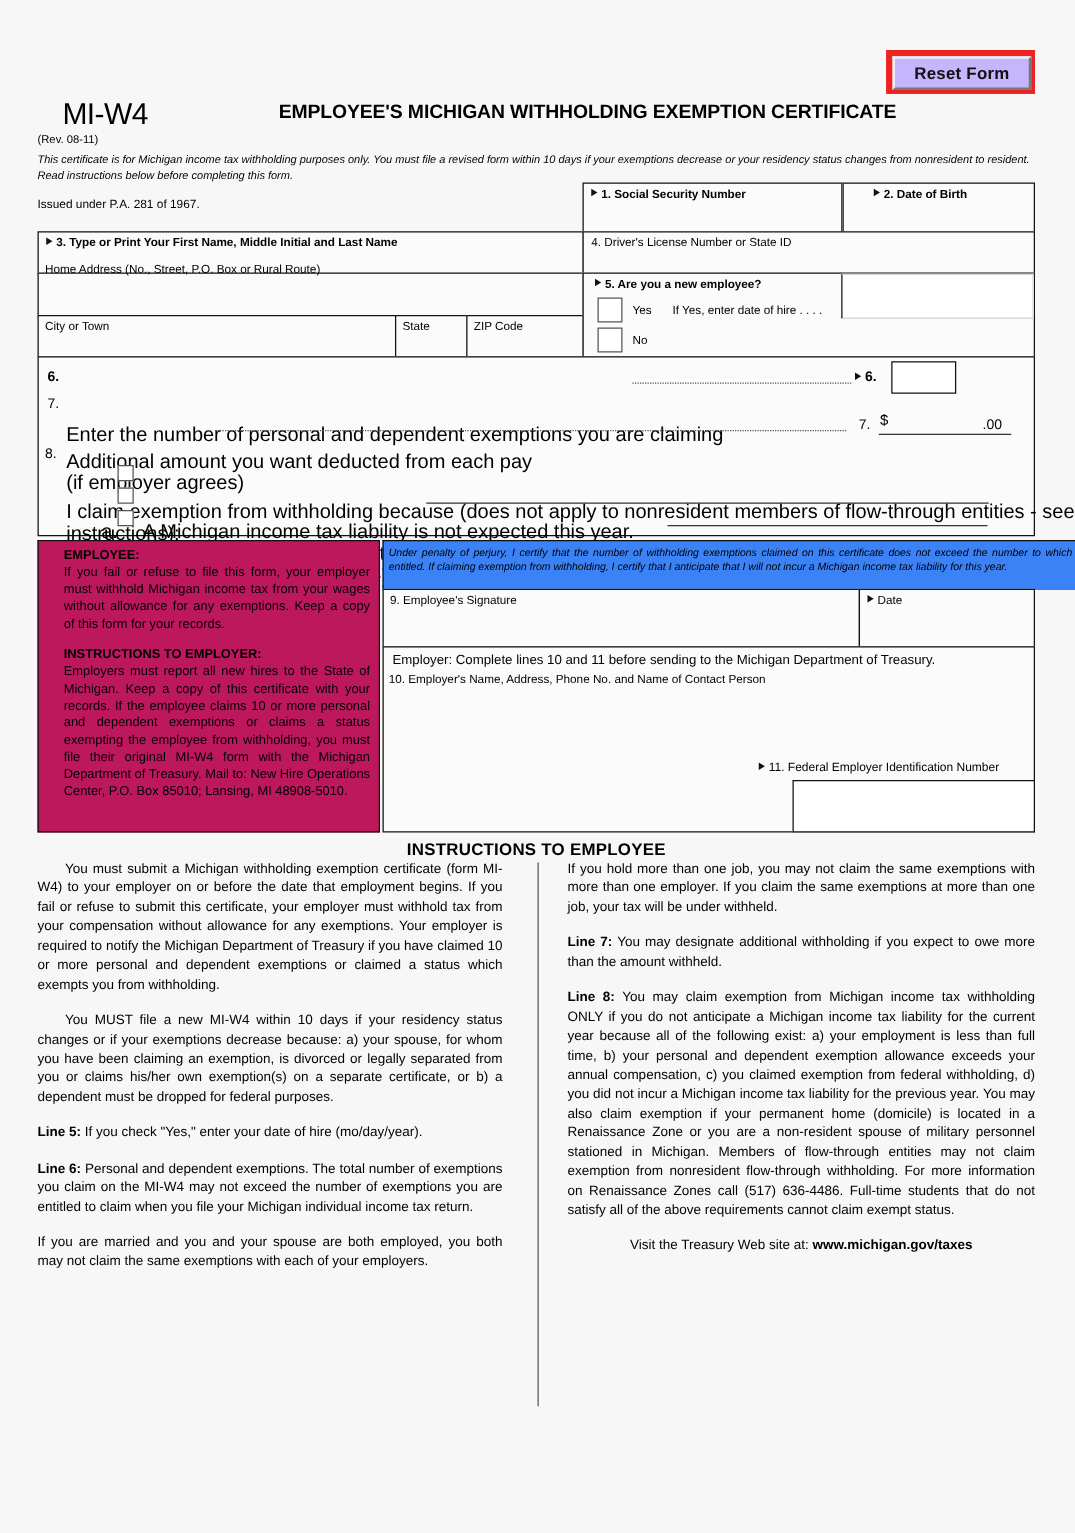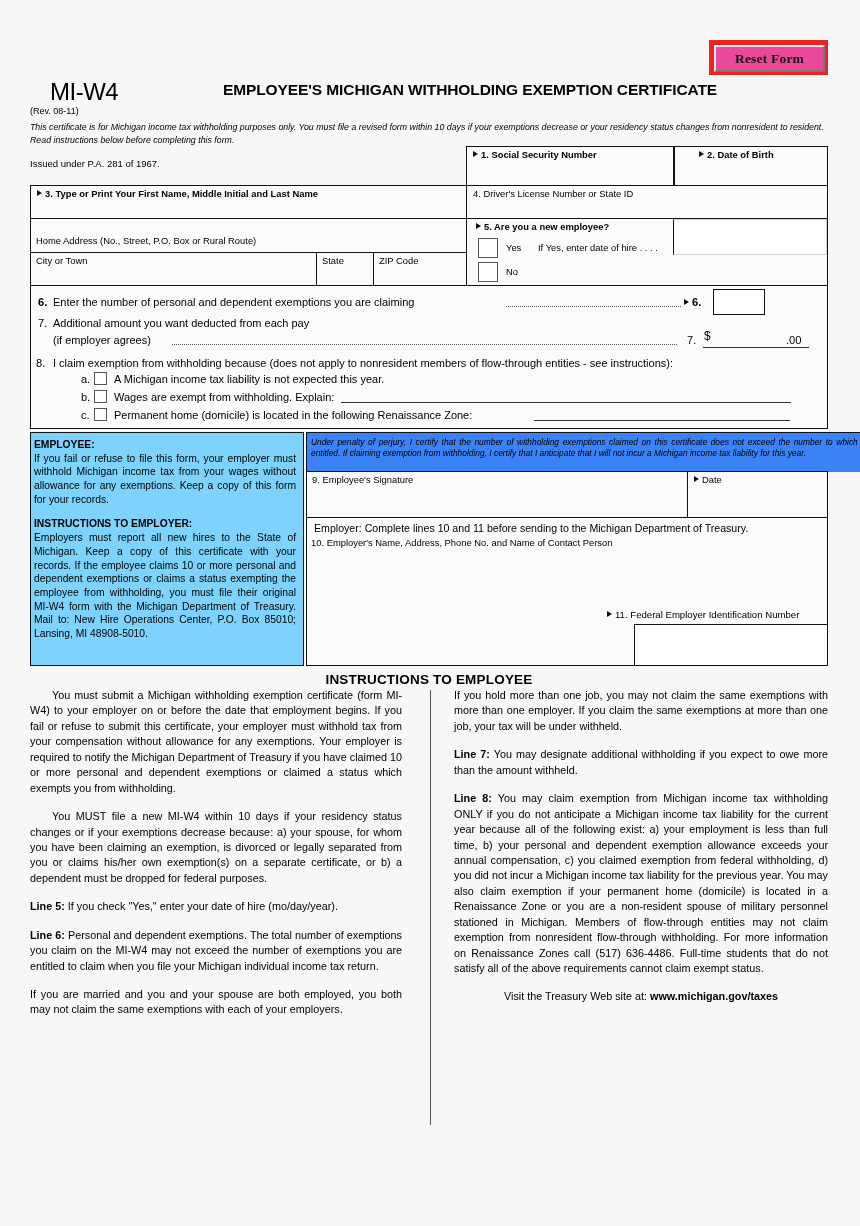--- a/index.html
+++ b/index.html
@@ -11,25 +11,25 @@
     position:relative;
     overflow:hidden;
     -webkit-font-smoothing:none;
   }
   .page{position:absolute;left:0;top:0;width:860px;height:1226px;}
 
   
   .reset-wrap{position:absolute;left:709px;top:40px;width:119px;height:35px;
     border:2px solid #ee2222;background:#ee2222;padding:0;box-sizing:border-box;}
   .reset-btn{position:absolute;left:3px;top:3px;width:111px;height:27px;
-    background:#ec4899;border-top:2px solid #efefef;border-left:2px solid #efefef;
+    background:#c4b5fd;border-top:2px solid #efefef;border-left:2px solid #efefef;
     border-right:2px solid #777;border-bottom:2px solid #777;
     box-sizing:border-box;font-size:13.5px;font-weight:bold;color:#111;
     display:flex;align-items:center;justify-content:center;cursor:pointer;
-    font-family:Liberation Serif, serif;letter-spacing:.2px;}
+    font-family:Liberation Sans, sans-serif;letter-spacing:.2px;}
 
   
   .mi-w4{position:absolute;left:30px;top:80px;font-size:24px;font-weight:normal;
     letter-spacing:-0.5px;line-height:1;margin-left:20px;}
   .rev{position:absolute;left:30px;top:106px;font-size:9px;}
   .title1{position:absolute;left:150px;top:80px;width:640px;text-align:center;
     font-size:15.5px;font-weight:bold;line-height:1.25;letter-spacing:-.1px;}
   .title2{position:absolute;left:150px;top:98px;width:640px;text-align:center;
     font-size:15.5px;font-weight:bold;line-height:1.25;letter-spacing:-.1px;}
   .certnote{position:absolute;left:30px;top:121px;width:798px;font-size:8.8px;
@@ -40,31 +40,31 @@
   .bx{position:absolute;box-sizing:border-box;border:1.6px solid #111;background:#fbfbfb;}
   .bxl{position:absolute;box-sizing:border-box;border:1px solid #111;background:#fbfbfb;}
   .lbl{position:absolute;font-size:9.4px;line-height:1.1;white-space:nowrap;}
   .lblb{font-weight:bold;}
   .arw{display:inline-block;width:0;height:0;border-left:5px solid #111;
     border-top:3.4px solid transparent;border-bottom:3.4px solid transparent;
     margin-right:3px;vertical-align:1px;}
 
   
   .numline{position:absolute;font-size:11.2px;line-height:1.15;}
-  .numtxt{position:absolute;font-size:11px;}
+  .numtxt{position:absolute;font-size:16px;margin-top:44px;}
   .dots{position:absolute;border-bottom:1.4px dotted #555;height:0;}
   .wbox{position:absolute;box-sizing:border-box;border:1.6px solid #111;background:#fff;}
   .uline{position:absolute;border-bottom:1.1px solid #333;height:0;}
 
   
   .para{font-size:10.3px;line-height:1.33;text-align:justify;}
   .parahead{font-weight:bold;}
 
   .emp-block{position:absolute;left:30px;top:432px;width:274px;height:234px;
-    box-sizing:border-box;border:1.6px solid #111;background:#7dd3fc;padding:5px 7px 4px 3px;}
+    box-sizing:border-box;border:1.6px solid #111;background:#be185d;padding:5px 7px 4px 20px;}
   .emp-block p{margin:0;}
 
   .perjury{position:absolute;left:306px;top:432px;width:578px;height:40px;
     box-sizing:border-box;border:1.6px solid #111;border-bottom:none;background:#3b82f6;
     padding:4px 4px;font-size:8.4px;font-style:italic;line-height:1.33;text-align:justify;}
 
   
   .instr-head{position:absolute;left:30px;top:672px;width:798px;text-align:center;
     font-size:13.5px;font-weight:bold;letter-spacing:.2px;}
   .col{position:absolute;font-size:10.8px;line-height:1.43;text-align:justify;}
@@ -96,21 +96,21 @@
   <div class="bx" style="left:674px;top:146px;width:154px;height:41px;"></div>
   <div class="lbl lblb" style="left:681px;top:150px;padding-left:18px;"><span class="arw"></span><span>2. Date of Birth</span></div>
 
   <div class="bx" style="left:30px;top:185px;width:437px;height:35px;"></div>
   <div class="lbl lblb" style="left:37px;top:189px;"><span class="arw"></span><span>3. Type or Print Your First Name, Middle Initial and Last Name</span></div>
 
   <div class="bx" style="left:466px;top:185px;width:362px;height:35px;"></div>
   <div class="lbl" style="left:473px;top:189px;">4. Driver's License Number or State ID</div>
 
   <div class="bx" style="left:30px;top:218px;width:437px;height:36px;"></div>
-  <div class="lbl" style="left:36px;top:236px;">Home Address (No., Street, P.O. Box or Rural Route)</div>
+  <div class="lbl" style="left:36px;top:210px;">Home Address (No., Street, P.O. Box or Rural Route)</div>
 
   <div class="bx" style="left:30px;top:252px;width:287px;height:34px;"></div>
   <div class="lbl" style="left:36px;top:256px;">City or Town</div>
 
   <div class="bx" style="left:316px;top:252px;width:58px;height:34px;"></div>
   <div class="lbl" style="left:322px;top:256px;">State</div>
 
   <div class="bx" style="left:373px;top:252px;width:94px;height:34px;"></div>
   <div class="lbl" style="left:379px;top:256px;">ZIP Code</div>
 

